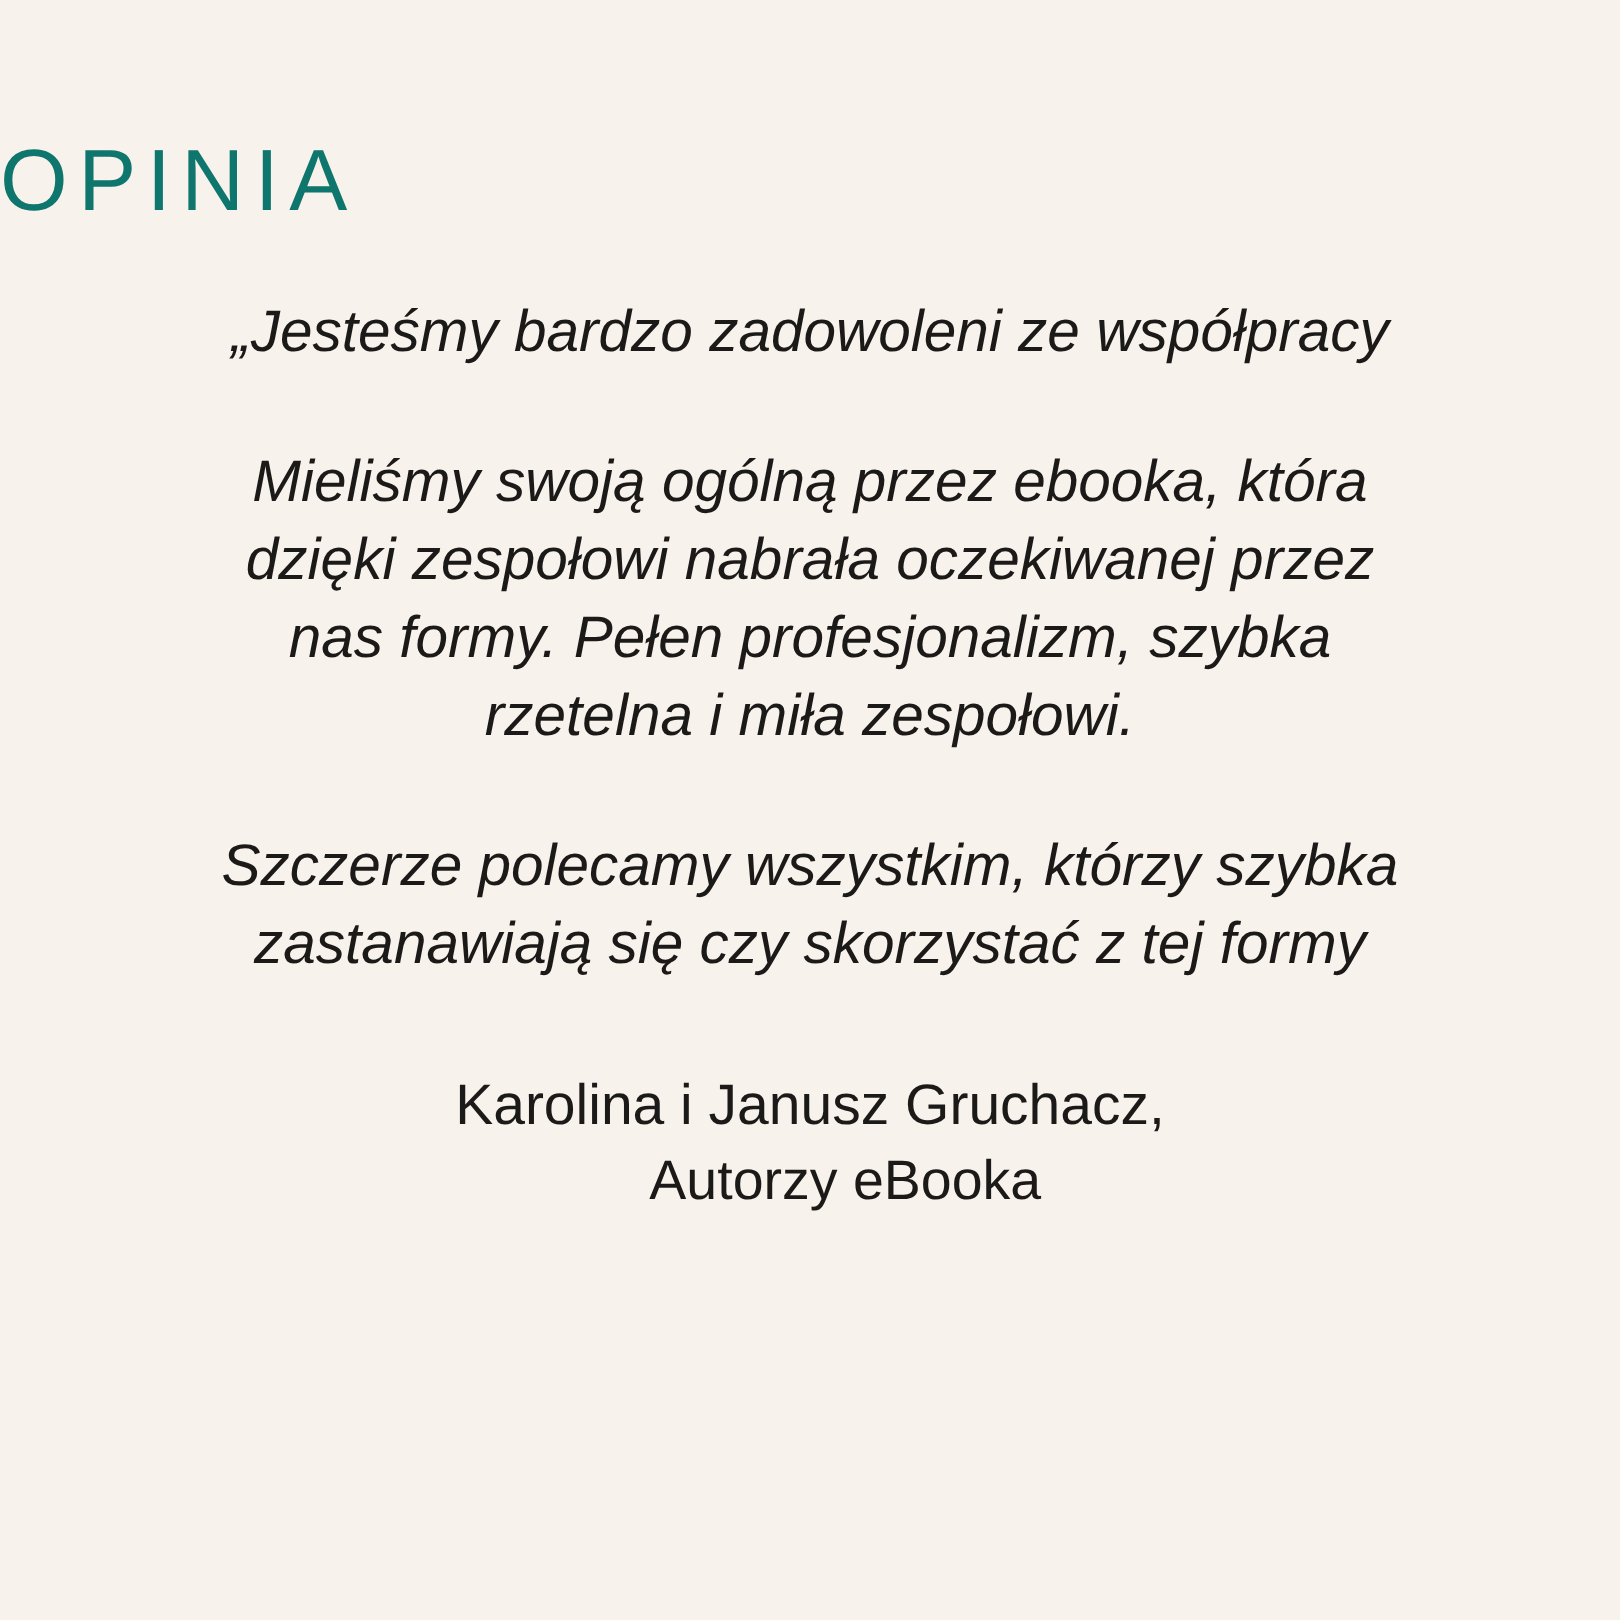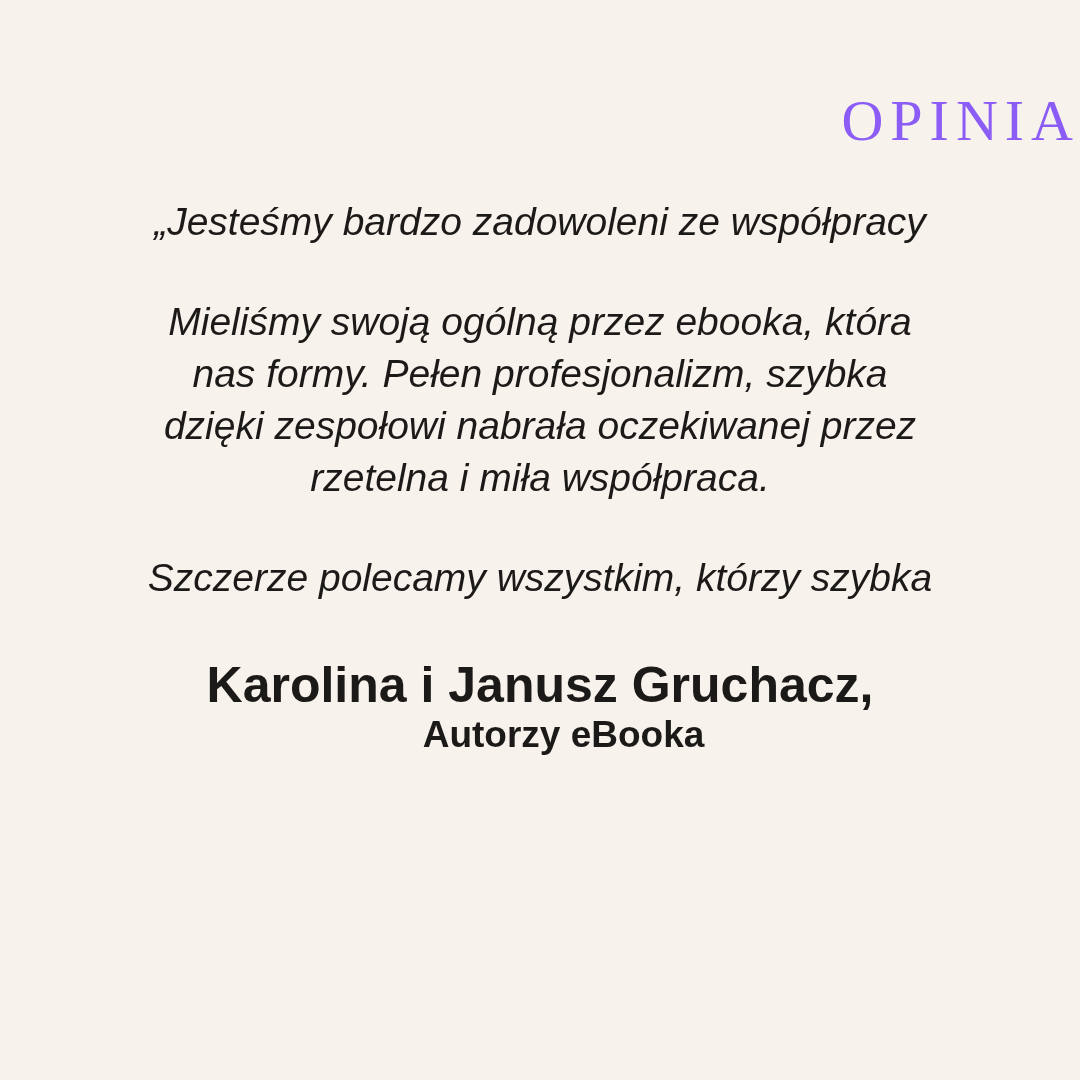--- a/index.html
+++ b/index.html
@@ -11,26 +11,26 @@
     position: relative;
     width: 1080px;
     height: 1080px;
     background: #f7f2ec;
     overflow: hidden;
     font-family: "Liberation Sans", sans-serif;
     box-sizing: border-box;
     padding-top: 92px;
   }
   .title {
-    text-align: right;
-    font-family: Liberation Serif, serif;
+    text-align: left;
+    font-family: Liberation Sans, sans-serif;
     font-size: 58px;
     font-weight: 400;
     letter-spacing: 7px;
-    color: #8b5cf6;
+    color: #0f766e;
     margin: 0 0 46px 0;
     line-height: 1.0;
   }
   .quote {
     color: #1c1a18;
     text-align: center;
   }
   .quote .para {
     margin: 0 auto 48px auto;
     max-width: 940px;
@@ -41,53 +41,54 @@
     font-size: 39px;
     line-height: 52px;
     white-space: nowrap;
   }
   .signature {
     margin-top: 56px;
     text-align: center;
     color: #1c1a18;
   }
   .signature .name {
-    font-weight: 700;
-    font-size: 50px;
+    font-weight: 400;
+    font-size: 38px;
     line-height: 50px;
   }
   .signature .role {
-    font-weight: 700;
+    font-weight: 400;
     font-size: 37px;
     line-height: 50px;
     margin-left: 47px;
   }
 </style>
 </head>
 <body>
 
 <div class="canvas">
 
   <h1 class="title">OPINIA</h1>
 
   <div class="quote">
 
     <div class="para">
       <div class="line">„Jesteśmy bardzo zadowoleni ze współpracy</div>
     </div>
 
     <div class="para">
       <div class="line">Mieliśmy swoją ogólną przez ebooka, która</div>
+      <div class="line">dzięki zespołowi nabrała oczekiwanej przez</div>
       <div class="line">nas formy. Pełen profesjonalizm, szybka</div>
-      <div class="line">dzięki zespołowi nabrała oczekiwanej przez</div>
-      <div class="line">rzetelna i miła współpraca.</div>
+      <div class="line">rzetelna i miła zespołowi.</div>
     </div>
 
     <div class="para">
       <div class="line">Szczerze polecamy wszystkim, którzy szybka</div>
+      <div class="line">zastanawiają się czy skorzystać z tej formy</div>
     </div>
 
   </div>
 
   <div class="signature">
     <div class="name">Karolina i Janusz Gruchacz,</div>
     <div class="role">Autorzy eBooka</div>
   </div>
 
 </div>

